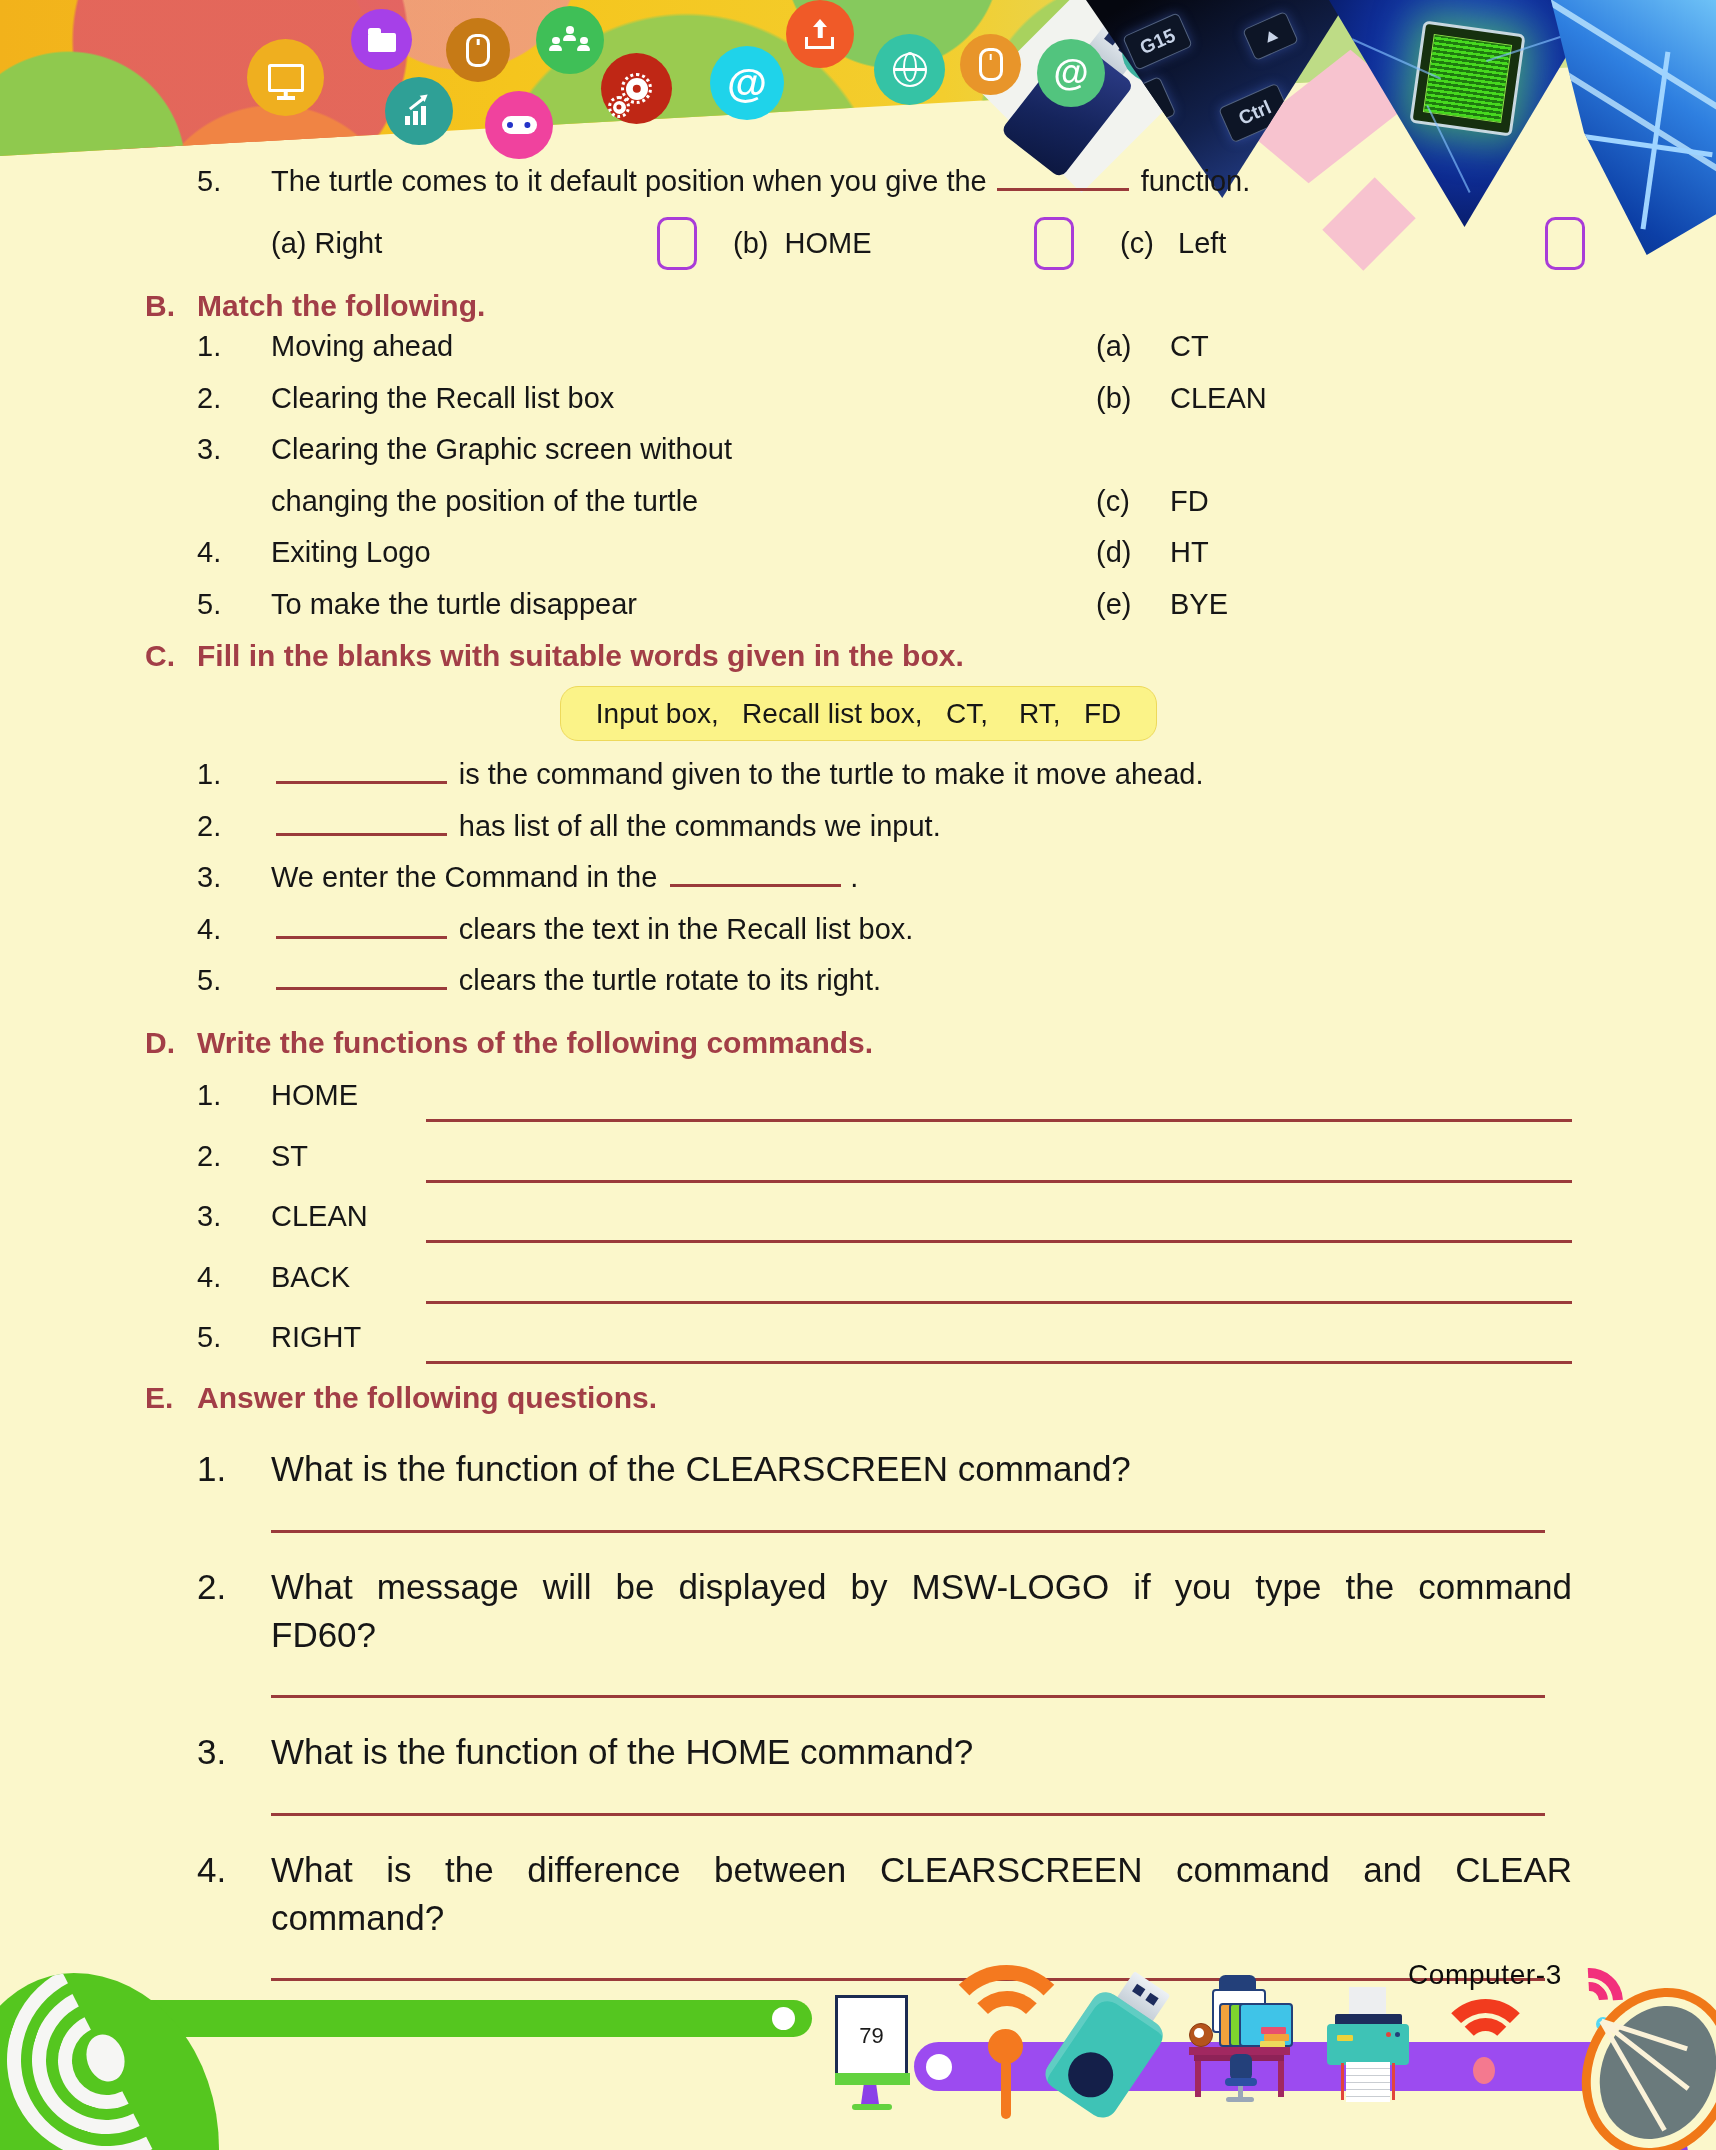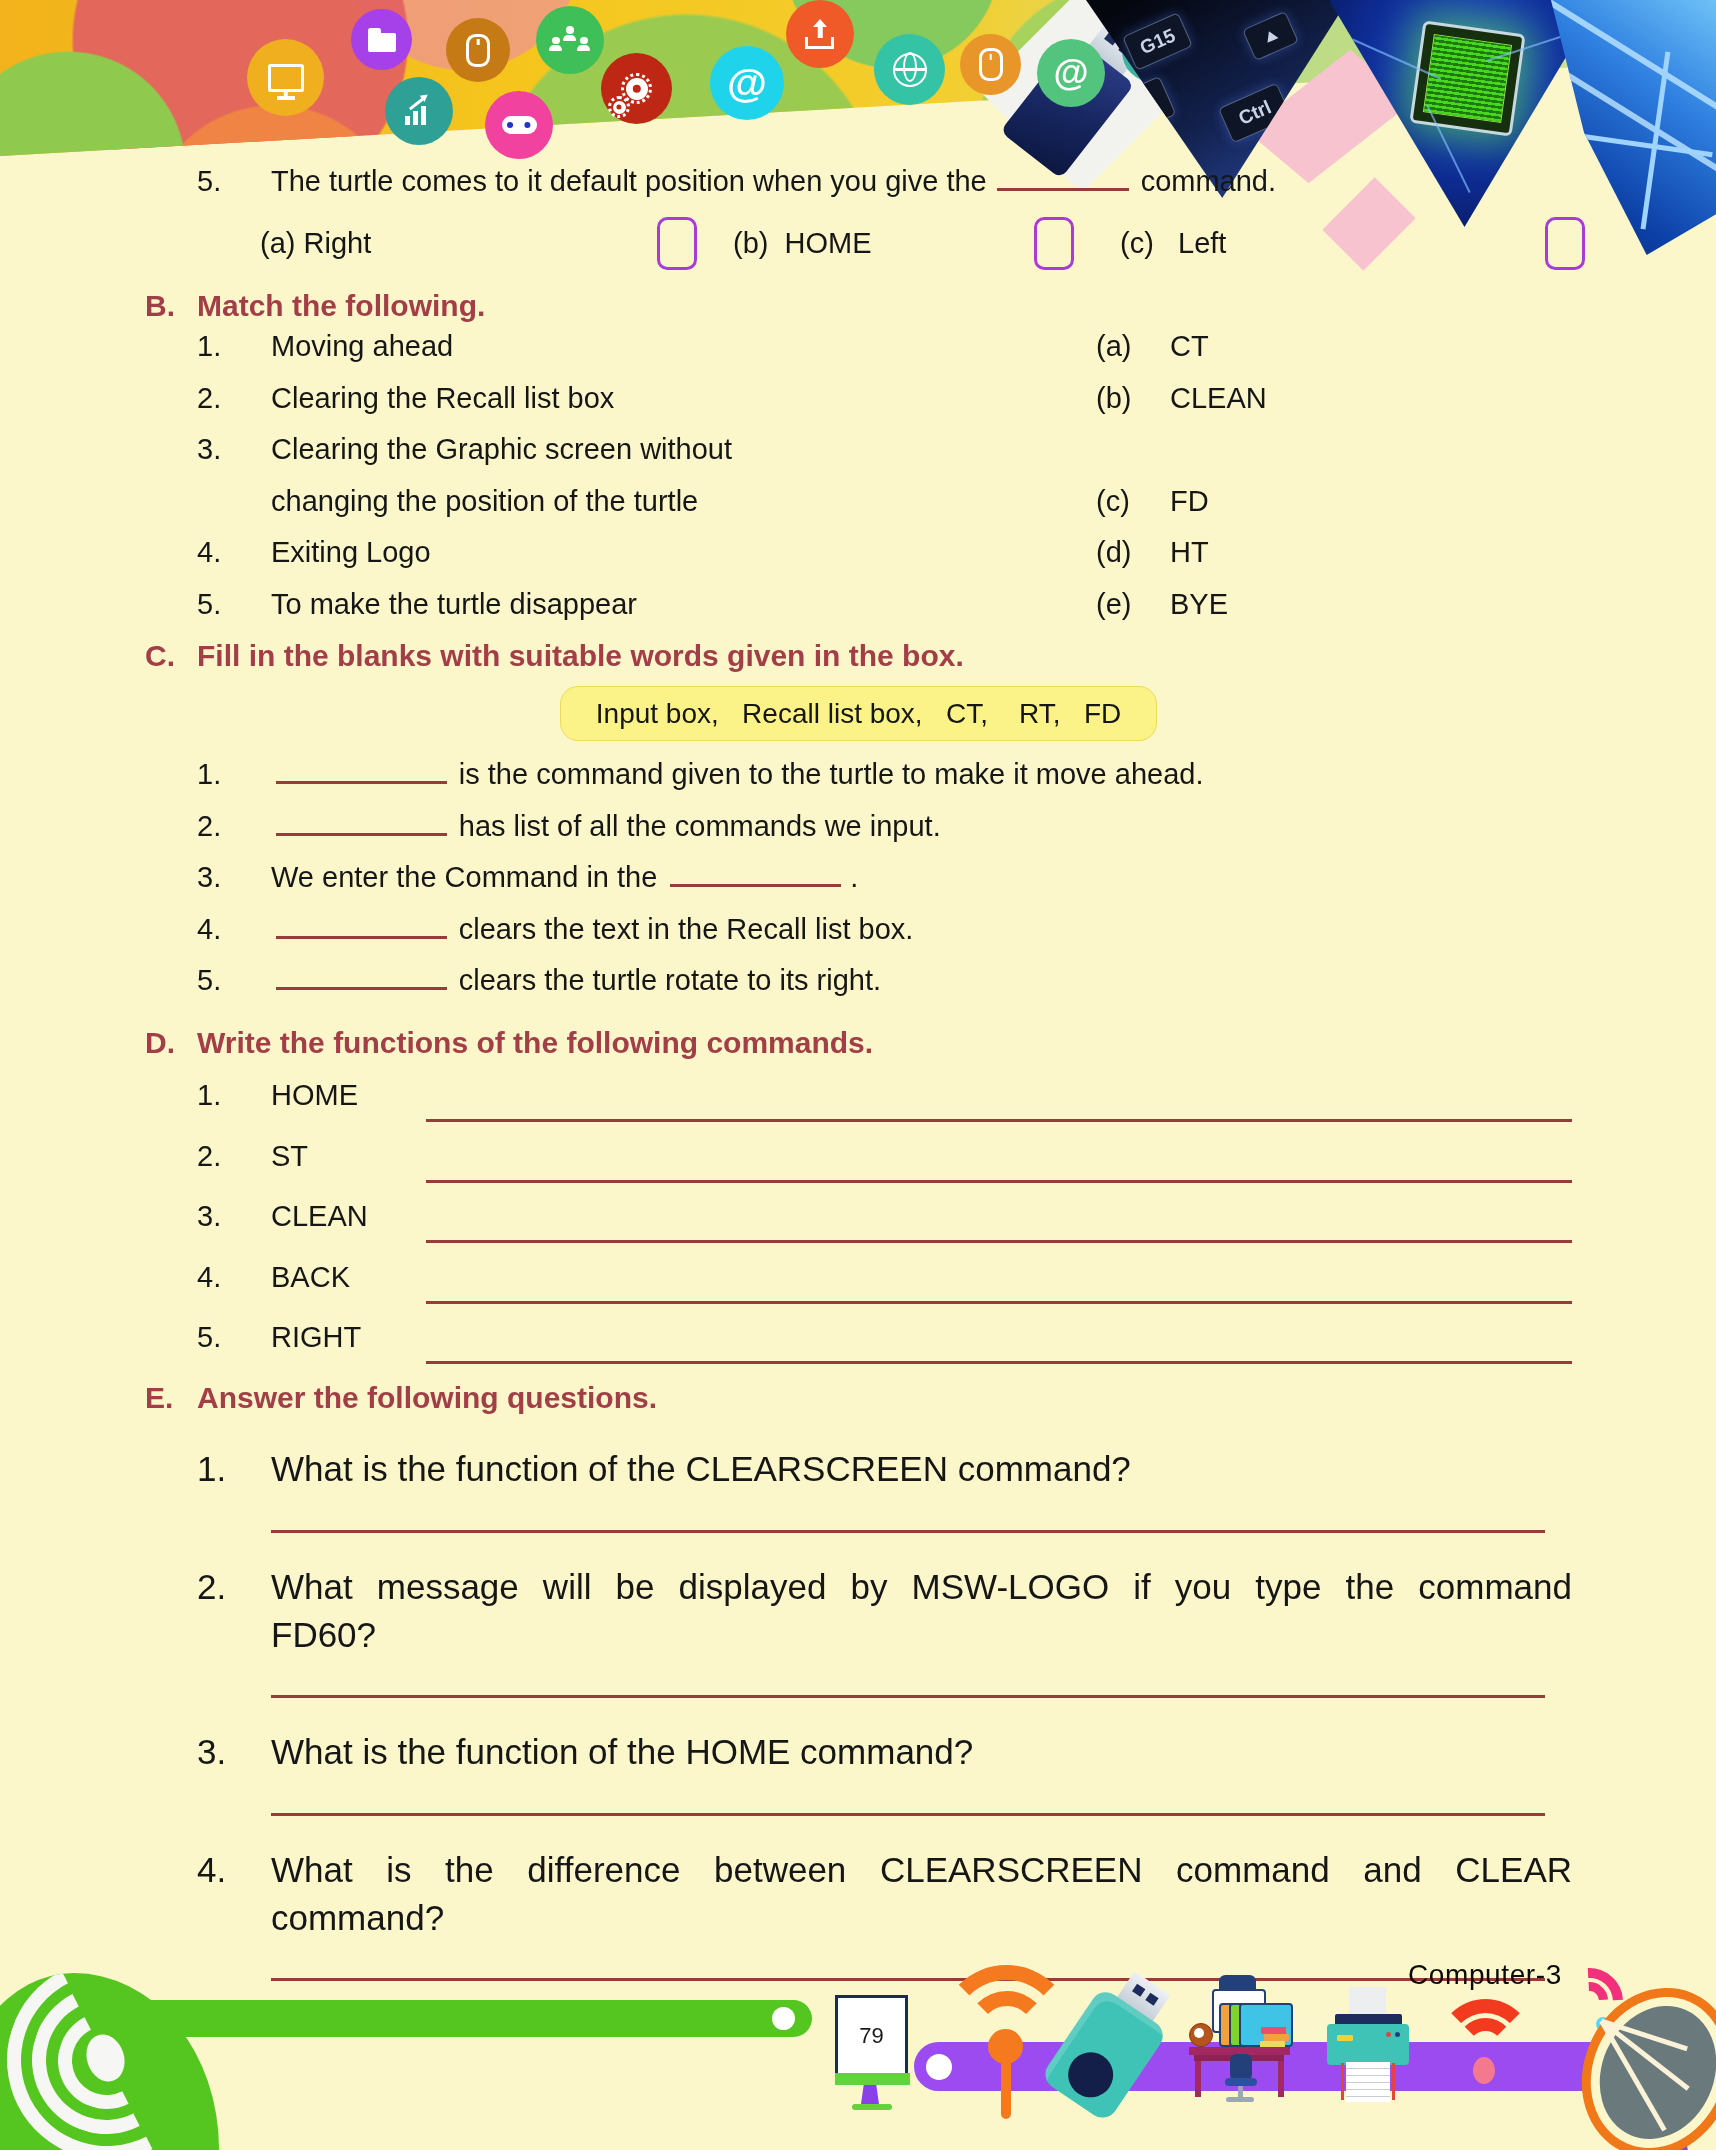--- a/index.html
+++ b/index.html
@@ -291,24 +291,24 @@
   <div class="streak" style="left:-26px;top:52px;"></div>
   <div class="streak" style="left:-13px;top:122px;"></div>
   <div class="vline"></div>
     <div class="hline"></div>
 </div>
 
 <div class="content">
 
   <div class="q-row q5">
     <span class="num">5.</span>
-    <span><span>The turtle comes to it default position when you give the</span><span class="blank"></span><span class="after">command.</span></span>
+    <span><span>The turtle comes to it default position when you give the</span><span class="blank"></span><span class="after">function.</span></span>
   </div>
   <div class="opts">
-    <div class="opt" style="left:115px;">
+    <div class="opt" style="left:126px;">
       <span class="lab"><span>(a)</span>&nbsp;<span>Right</span></span>
     </div>
     <div class="opt" style="left:512px;">
         <span class="checkbox"></span>
       </div>
     <div class="opt" style="left:588px;">
       <span class="lab"><span>(b)</span>&nbsp;&nbsp;<span>HOME</span></span>
     </div>
     <div class="opt" style="left:889px;">
         <span class="checkbox"></span>

